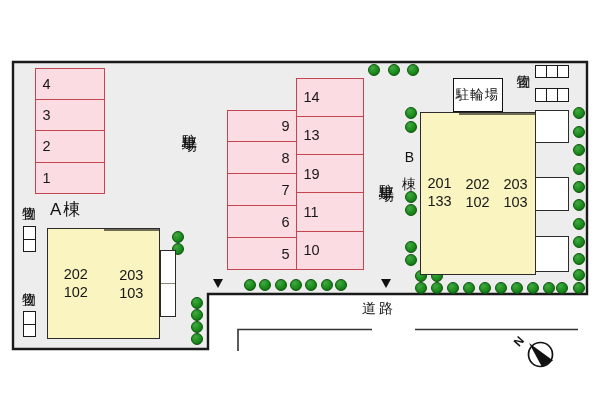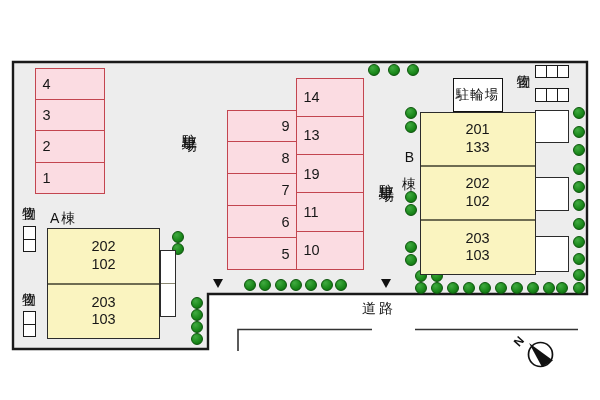--- a/index.html
+++ b/index.html
@@ -11,21 +11,21 @@
   .tree { position:absolute; width:12px; height:12px; border-radius:50%;
           background:radial-gradient(circle at 35% 30%, #41aa41, #1c8a1c 55%, #0d620d);
           border:1px solid #0a540a; }
   .pblock { position:absolute; display:flex; flex-direction:column;
             background:#fbdce2; border:1.3px solid #c3454f; z-index:2; }
   .pcell { flex:1; display:flex; align-items:center; color:#161616;
            font-size:14.5px; border-top:1.2px solid #c3454f; }
   .pcell:first-child { border-top:none; }
   .pcell.al { padding-left:7px; }
   .pcell.ar { justify-content:flex-end; padding-right:6px; }
-  .bldg { position:absolute; display:flex; flex-direction:column;
+  .bldg { position:absolute; display:flex; flex-direction:row;
           background:#faf4c0; border:1.4px solid #2b2b2b; z-index:2; }
   .unit { flex:1; display:flex; flex-direction:column; align-items:center; justify-content:center;
           border-top:2px solid #6e6c52; font-size:14.5px; line-height:1.22; color:#161616; }
   .unit:first-child { border-top:none; }
   .porch { position:absolute; background:#fff; border:1.3px solid #2b2b2b; z-index:2;
            display:flex; flex-direction:column; }
   .porch .half { flex:1; border-top:1.4px solid #8a8872; }
   .porch .half:first-child { border-top:none; }
   .shed { position:absolute; background:#fff; border:1.4px solid #1a1a1a; display:flex; z-index:2; }
   .shed.h > div { flex:1; border-left:1.1px solid #1a1a1a; }
@@ -184,17 +184,17 @@
   </div>
 
   <div class="tri" style="left:212.5px; top:279px;"></div>
   <div class="tri" style="left:381px; top:279px;"></div>
 
   <div class="lbl vert" style="left:179.5px; top:120.5px; font-size:15px; letter-spacing:2px;">駐車場</div>
   <div class="lbl vert" style="left:376.5px; top:171px; font-size:15px; letter-spacing:2px;">駐車場</div>
   <div class="lbl vert" style="left:514px; top:64px; font-size:13.5px; letter-spacing:1.5px;">物置</div>
   <div class="lbl vert" style="left:19.5px; top:196px; font-size:13.5px; letter-spacing:1px;">物置</div>
   <div class="lbl vert" style="left:19.5px; top:282px; font-size:13.5px; letter-spacing:1px;">物置</div>
-  <div class="lbl" style="left:50px; top:210px; font-size:14px; letter-spacing:2px;">A棟</div>
+  <div class="lbl" style="left:50px; top:198px; font-size:17px; letter-spacing:2px;">A棟</div>
   <div class="lbl vert" style="left:400.5px; top:148.5px; font-size:14px; letter-spacing:1px;">B棟</div>
   <div class="lbl" style="left:362px; top:300px; font-size:14px; letter-spacing:3px;">道路</div>
 
 </div>
 
 </body></html>

